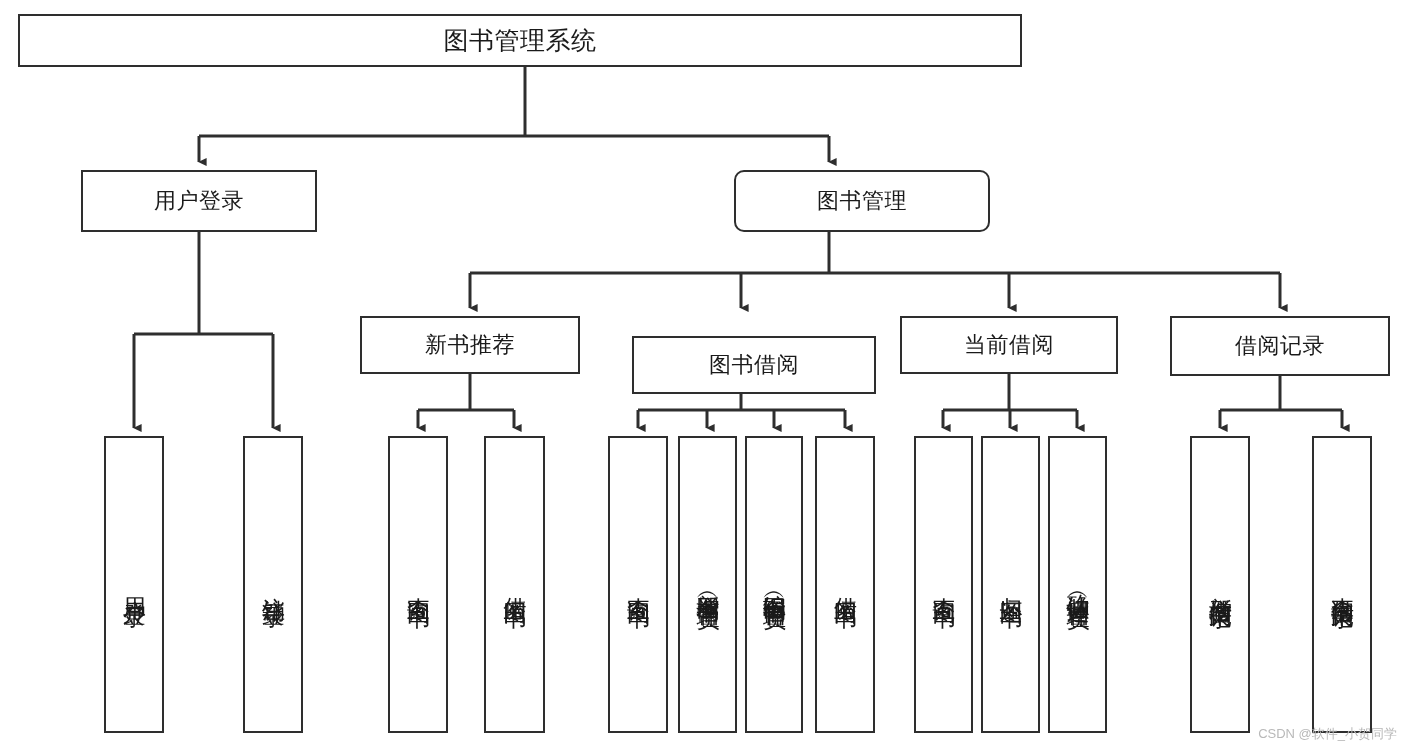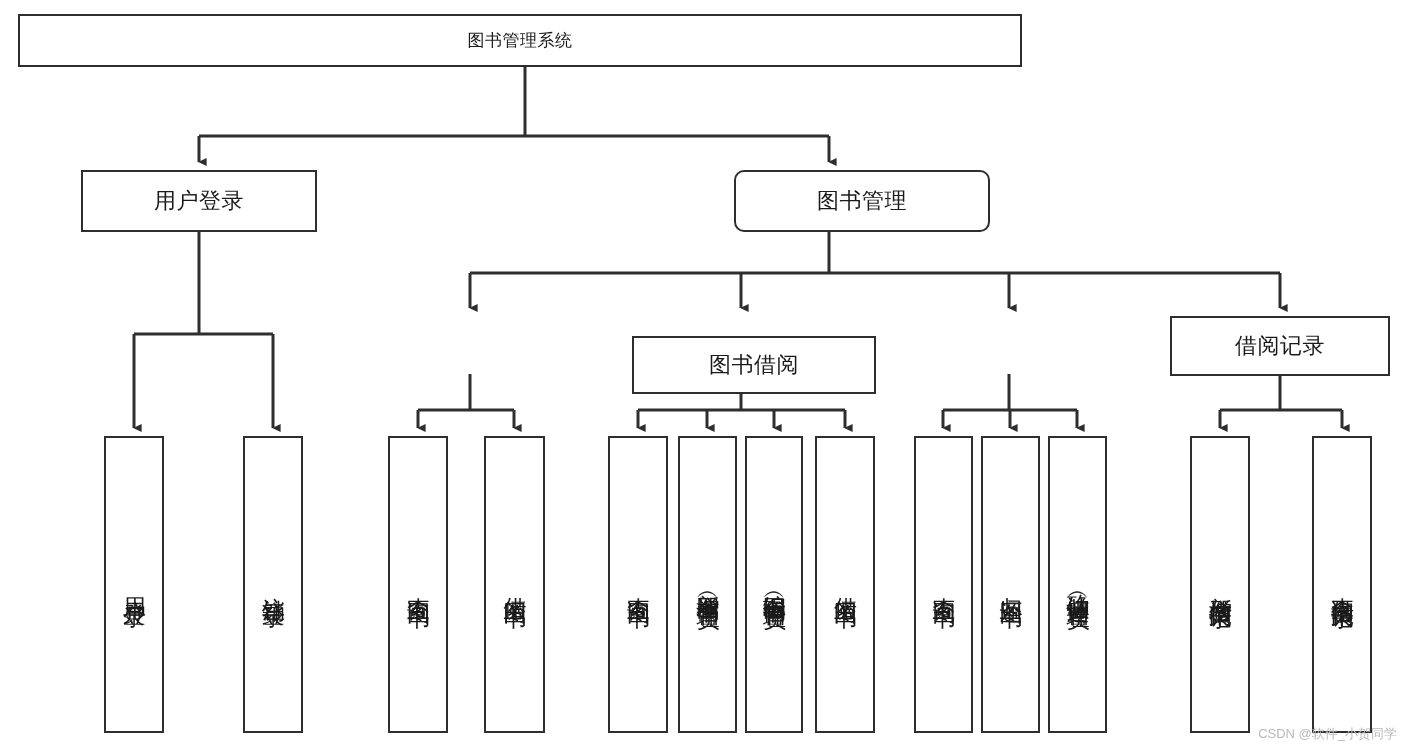--- a/index.html
+++ b/index.html
@@ -43,21 +43,21 @@
     text-align: center;
     line-height: 1.25;
     letter-spacing: 0.5px;
   }
   
   .node.horiz .node-label {
     font-size: 22px;
     writing-mode: horizontal-tb;
   }
   .node.root .node-label {
-    font-size: 17px;
+    font-size: 25px;
   }
   
   .node.vert {
     align-items: center;
     justify-content: center;
     padding: 4px 0;
   }
   .node.vert .node-label {
     writing-mode: vertical-rl;
     text-orientation: upright;
@@ -139,23 +139,29 @@
     <span class="node-label">图书管理系统</span>
   </div>
 
   <div class="node horiz" style="left: 81px; top: 170px; width: 236px; height: 62px;">
     <span class="node-label">用户登录</span>
   </div>
   <div class="node horiz" style="left: 734px; top: 170px; width: 256px; height: 62px; border-radius: 10px;">
     <span class="node-label">图书管理</span>
   </div>
 
+  <div class="node horiz" style="left: 360px; top: 316px; width: 220px; height: 58px;">
+    <span class="node-label">新书推荐</span>
+  </div>
   <div class="node horiz" style="left: 632px; top: 336px; width: 244px; height: 58px;">
     <span class="node-label">图书借阅</span>
   </div>
+  <div class="node horiz" style="left: 900px; top: 316px; width: 218px; height: 58px;">
+    <span class="node-label">当前借阅</span>
+  </div>
   <div class="node horiz" style="left: 1170px; top: 316px; width: 220px; height: 60px;">
     <span class="node-label">借阅记录</span>
   </div>
 
   <div class="node vert" style="left: 104px; top: 436px; width: 60px; height: 297px;">
     <span class="node-label">用户登录</span>
   </div>
   <div class="node vert" style="left: 243px; top: 436px; width: 60px; height: 297px;">
     <span class="node-label">注销登录</span>
   </div>

